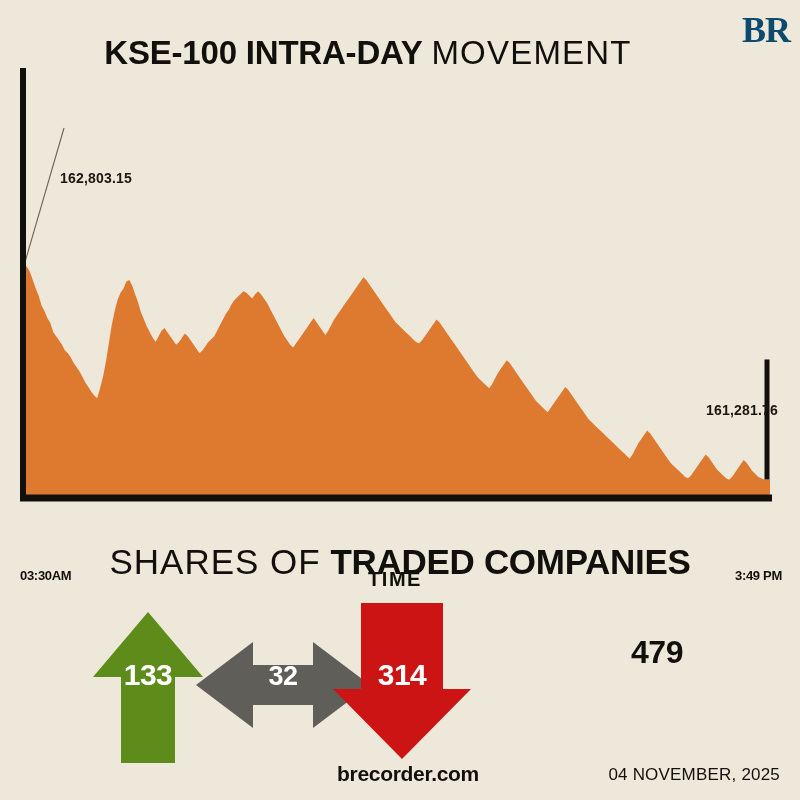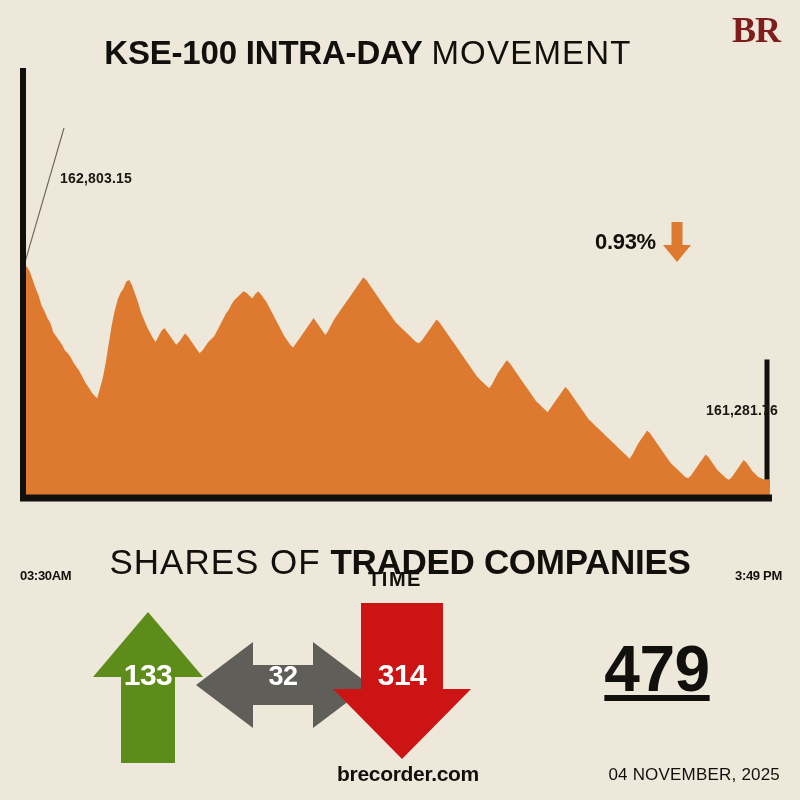--- a/index.html
+++ b/index.html
@@ -15,24 +15,24 @@
   .title {
     position:absolute; left:0; top:34px; width:736px;
     text-align:center;
     font-size:33px; letter-spacing:-0.2px; color:#12100C;
     white-space:nowrap;
   }
   .title .bold   { font-weight:bold; }
   .title .light  { font-weight:300; letter-spacing:1.2px; }
 
   .br-logo {
-    position:absolute; right:20px; top:12px;
+    position:absolute; right:10px; top:12px;
     font-family:"Liberation Serif", serif;
     font-weight:bold; font-size:36px; line-height:1;
-    color:#7f1d1d; letter-spacing:-1px;
+    color:#0c4a6e; letter-spacing:-1px;
   }
 
   
   .chart-area { position:absolute; left:0; top:60px; width:800px; height:450px; }
   .chart-svg  { position:absolute; left:0; top:0; }
 
   .hi-label {
     position:absolute; left:60px; top:110px;
     font-size:14px; font-weight:bold; color:#1A1712; letter-spacing:0.2px;
   }
@@ -68,21 +68,21 @@
   .arrow-num {
     position:absolute;
     font-size:30px; font-weight:bold; color:#FFFFFF;
     text-align:center; letter-spacing:-0.5px;
   }
 
   .total-block {
     position:absolute; right:38px; top:636px; text-align:center; width:210px;
   }
   .total-word { font-size:46px; font-weight:300; color:#12100C; letter-spacing:1px; line-height:1; }
-  .total-num  { font-size:64px; font-weight:bold; color:#12100C; letter-spacing:-0.5px; line-height:1.05;text-decoration:underline; }
+  .total-num  { font-size:32px; font-weight:bold; color:#12100C; letter-spacing:-0.5px; line-height:1.05; }
 
   
   .site {
     position:absolute; left:0; top:762px; width:800px; text-align:center;
     font-size:21px; font-weight:bold; color:#12100C; letter-spacing:-0.3px;padding-left:16px;
   }
   .date {
     position:absolute; right:20px; top:765px;
     font-size:17px; font-weight:400; color:#12100C; letter-spacing:0.2px;
   }
@@ -109,26 +109,20 @@
       <line id="close-tick" x1="767.00" y1="299.48" x2="767.00" y2="419.48" stroke="#12100C" stroke-width="5"></line>
 
       <line x1="23" y1="8" x2="23" y2="440" stroke="#12100C" stroke-width="6"></line>
 
       <line x1="20" y1="438" x2="772" y2="438" stroke="#12100C" stroke-width="7"></line>
     </svg>
 
     <div class="hi-label">162,803.15</div>
     <div class="lo-label">161,281.76</div>
 
-    <div class="pct-box">
-      <span class="pct">0.93%</span>
-      <svg width="30" height="44" viewBox="0 0 30 44">
-        <path d="M9.5 2 H20.5 V25 H29 L15 42 L1 25 H9.5 Z" fill="#DE7A2F"></path>
-      </svg>
-    </div>
 
     <div class="x-left">03:30AM</div>
     <div class="x-mid">TIME</div>
     <div class="x-right">3:49 PM</div>
   </div>
 
   <div class="shares-title">
     <span class="light">SHARES OF</span>
     <span class="bold">TRADED COMPANIES</span>
   </div>

